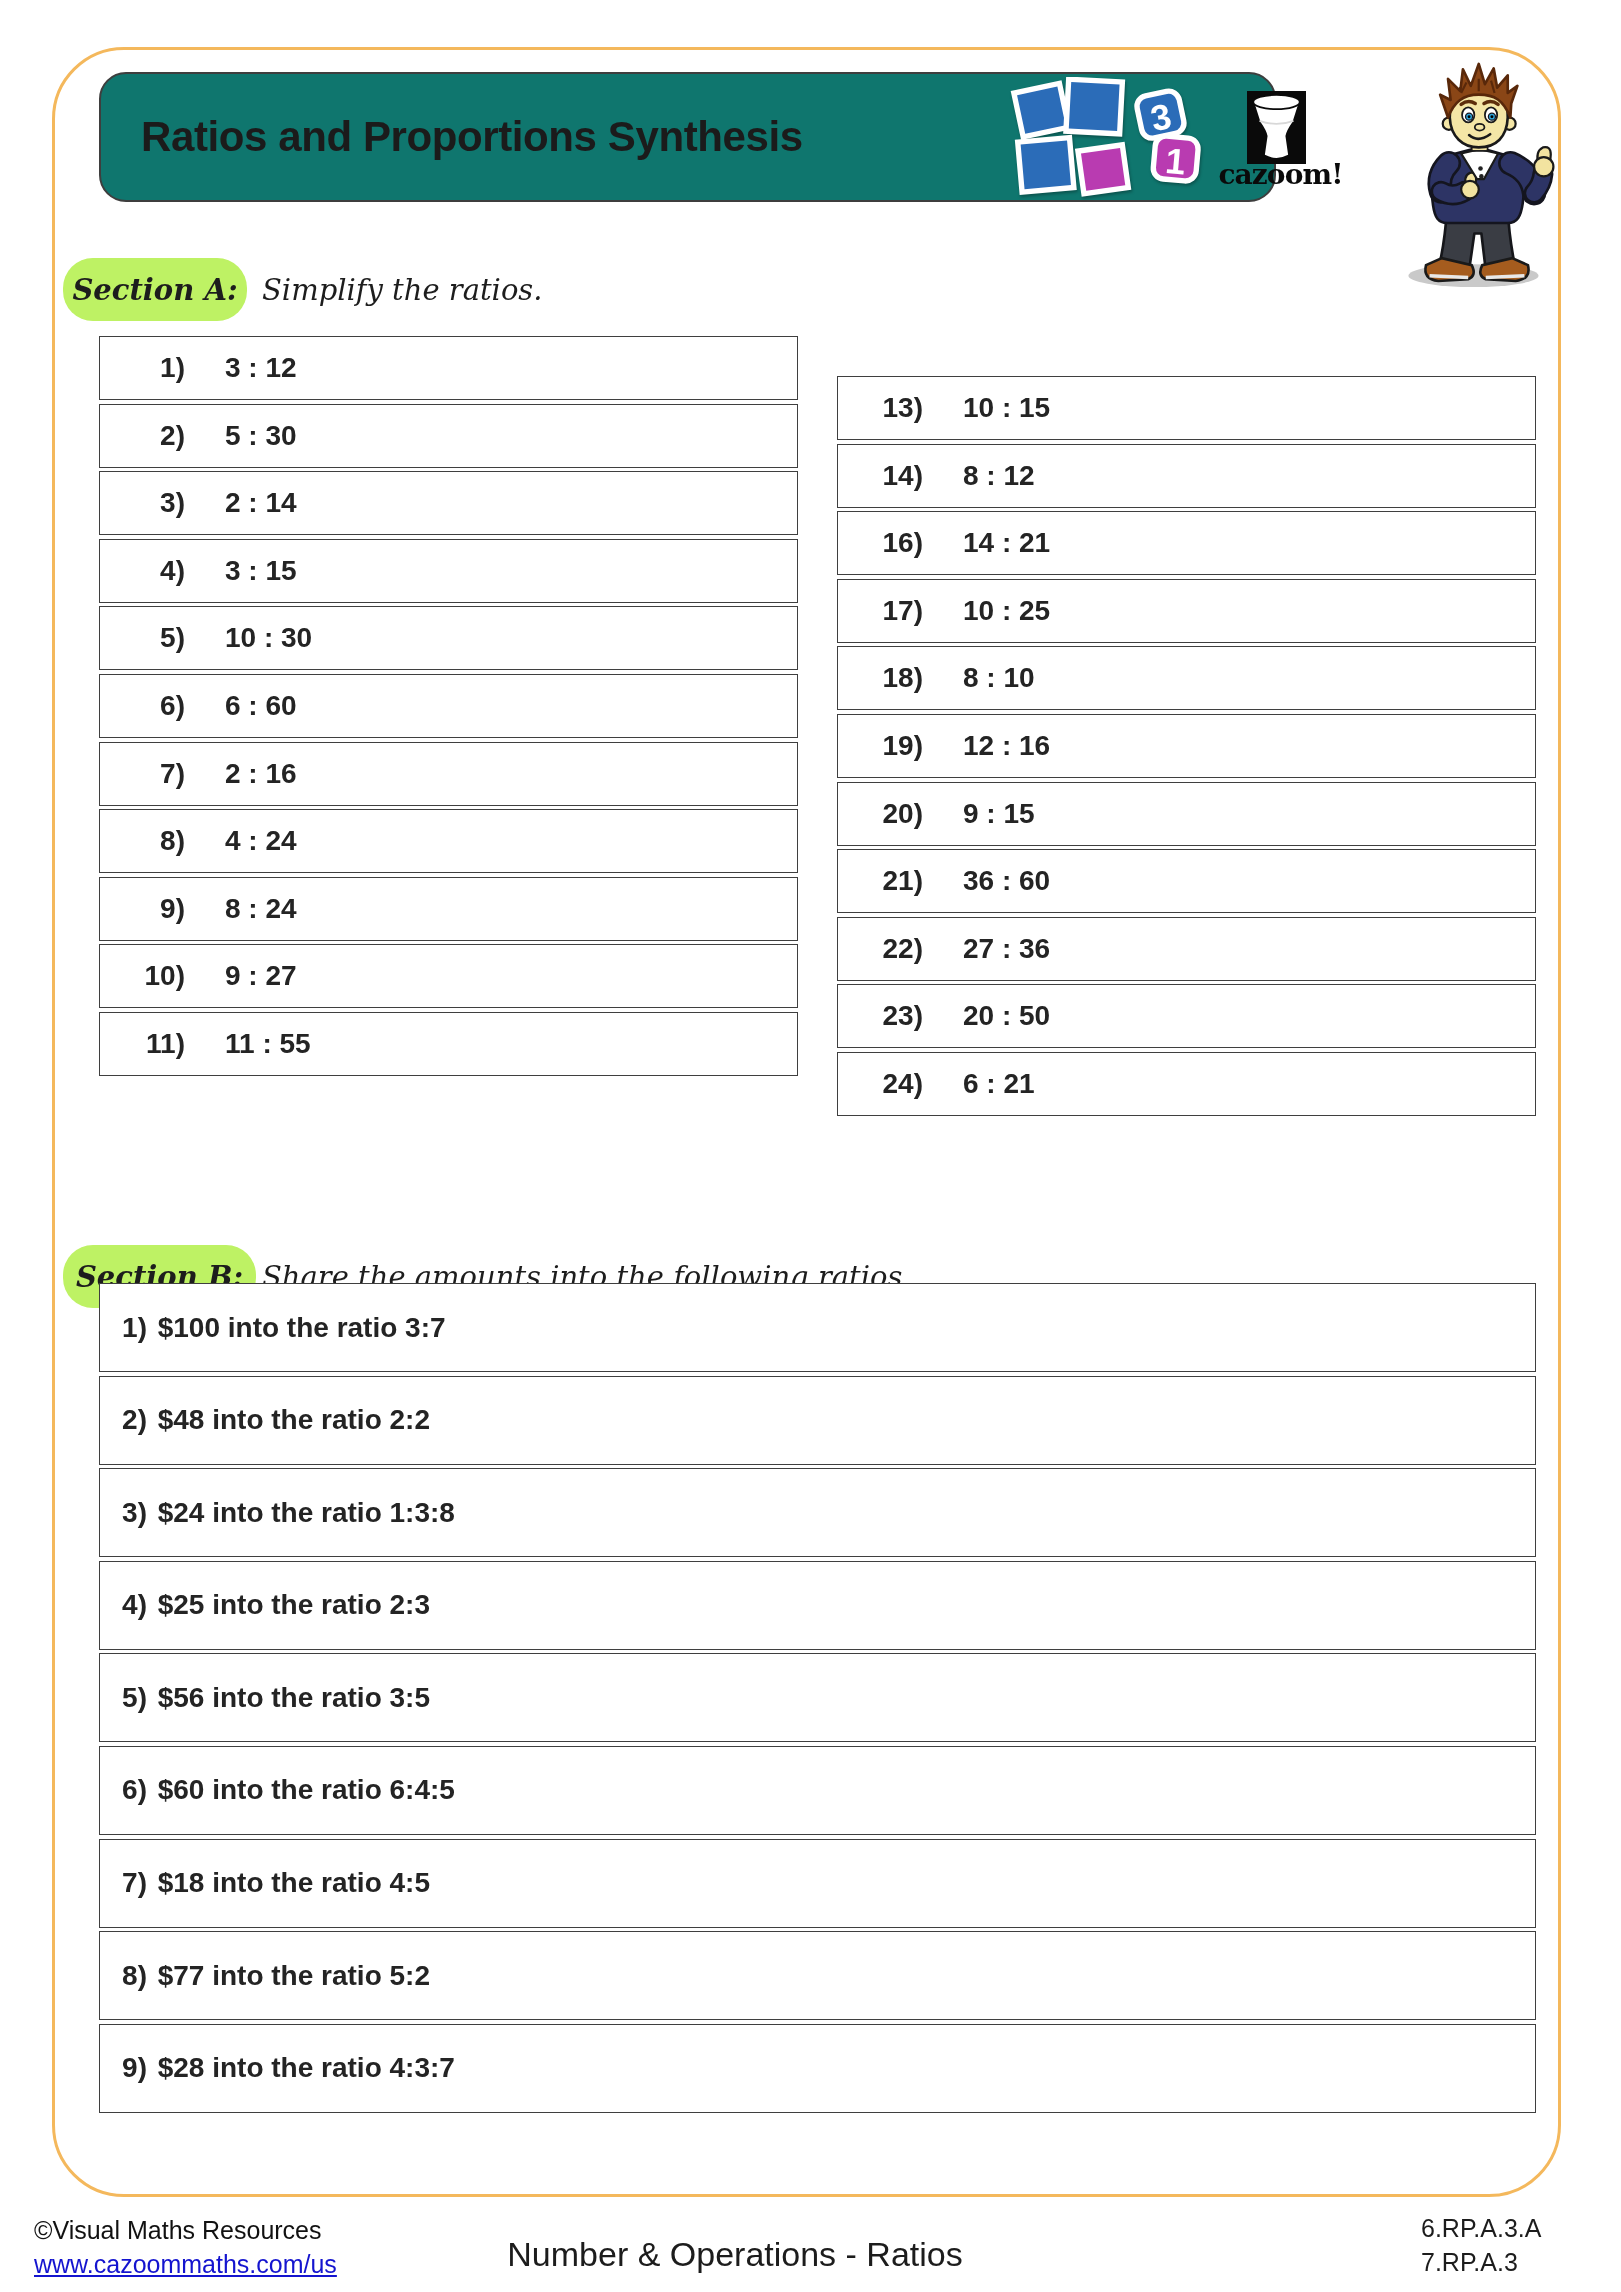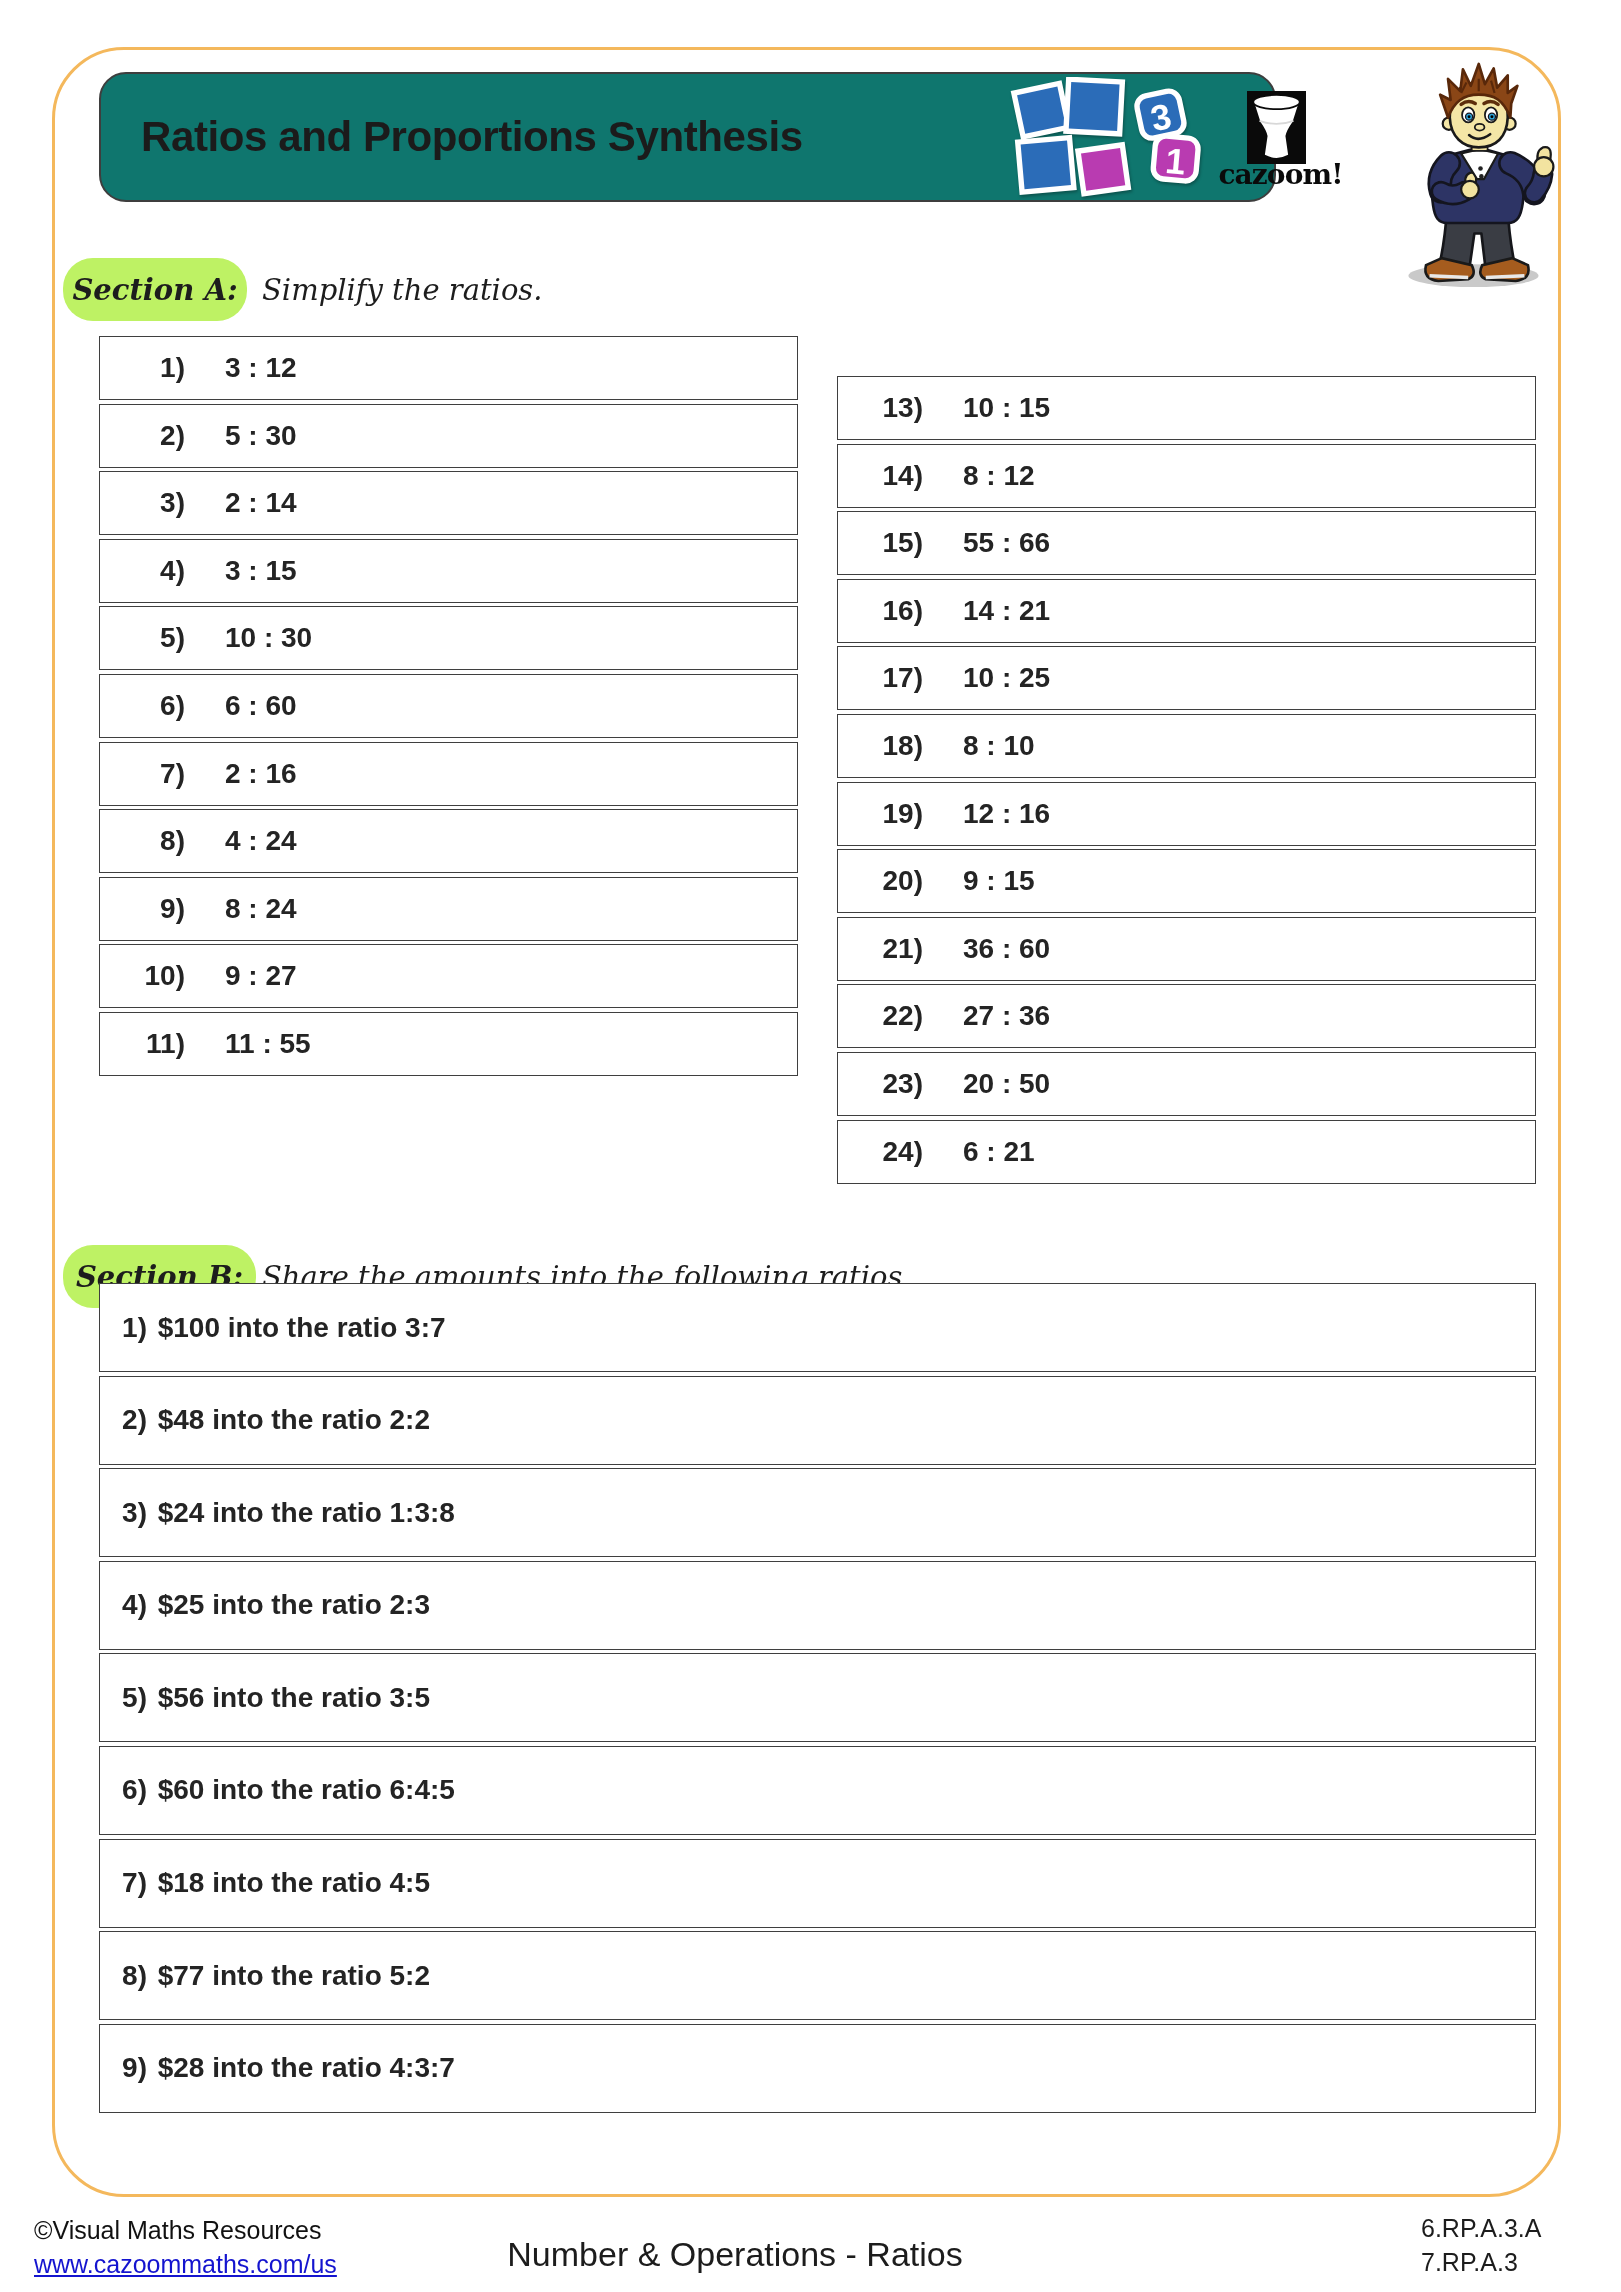--- a/index.html
+++ b/index.html
@@ -234,24 +234,20 @@
   <div class="a-row">
     <span class="num">13)</span>
     <span class="ratio">10 : 15</span>
   </div>
 
   <div class="a-row">
     <span class="num">14)</span>
     <span class="ratio">8 : 12</span>
   </div>
 
-  <div class="a-row">
-    <span class="num">15)</span>
-    <span class="ratio">55 : 66</span>
-  </div>
 
   <div class="a-row">
     <span class="num">16)</span>
     <span class="ratio">14 : 21</span>
   </div>
 
   <div class="a-row">
     <span class="num">17)</span>
     <span class="ratio">10 : 25</span>
   </div>

